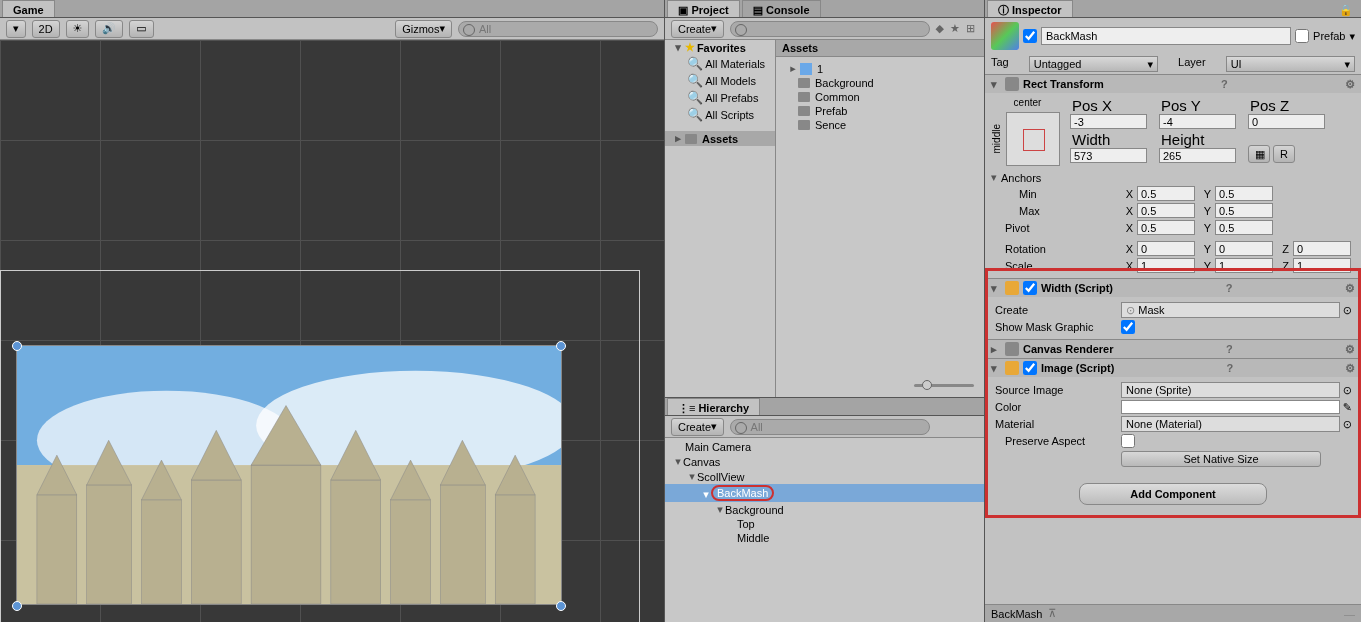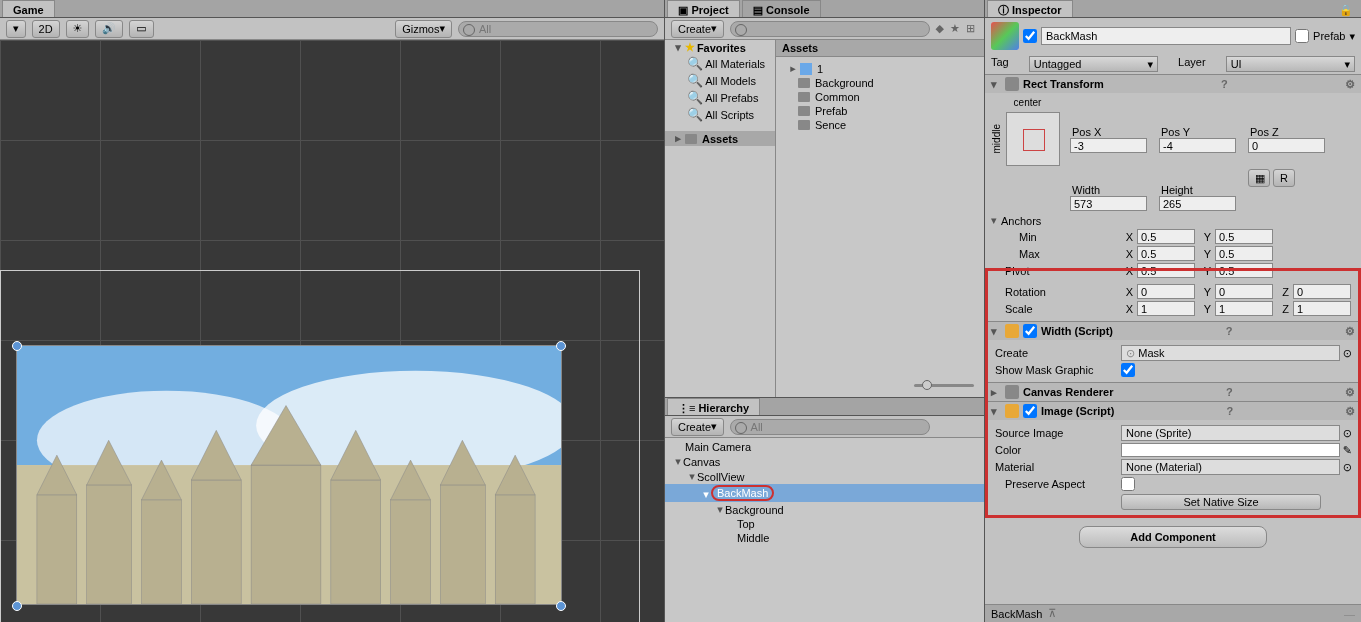--- a/index.html
+++ b/index.html
@@ -47,21 +47,21 @@
 .tag-layer-row { display: flex; gap: 20px; padding: 2px 6px; align-items: flex-start; }
 .dropdown { background: linear-gradient(#d8d8d8,#b8b8b8); border: 1px solid #888; padding: 1px 4px; height: 16px; flex: 1; display: flex; align-items: center; justify-content: space-between; }
 .section-header { background: #b8b8b8; padding: 2px 6px; display: flex; align-items: center; gap: 4px; font-weight: bold; border-top: 1px solid #888; }
 .section-fold { width: 10px; color: #555; }
 .comp-icon { width: 14px; height: 14px; background: #888; border-radius: 2px; }
 .section-body { padding: 4px 6px; }
 .anchor-widget { width: 54px; height: 54px; background: #ddd; border: 1px solid #888; margin: 4px; position: relative; }
 .anchor-widget::after { content: ''; position: absolute; left: 16px; top: 16px; width: 20px; height: 20px; border: 1px solid #c44; }
 .rect-grid { display: flex; }
 .rect-col { display: flex; flex-direction: column; width: 77px; margin-right: 6px; }
-.rect-lbl { font-size: 11px; padding-left: 2px; margin-top: 29px; }
+.rect-lbl { font-size: 15px; padding-left: 2px; }
 .rect-input { background: #eee; border: 1px solid #888; padding: 1px 3px; height: 15px; width: 100%; margin-bottom: 2px; }
 .prop-row { display: flex; align-items: center; padding: 1px 0; }
 .prop-label { width: 130px; padding-left: 14px; }
 .prop-xy { display: flex; gap: 4px; align-items: center; }
 .prop-xy label { width: 12px; text-align: right; }
 .prop-xy input { width: 58px; background: #eee; border: 1px solid #888; padding: 1px 3px; height: 15px; }
 .prop-field { flex: 1; background: #eee; border: 1px solid #888; padding: 1px 4px; height: 16px; display: flex; align-items: center; }
 .prop-field.obj { background: #ddd; }
 .color-swatch { flex: 1; height: 14px; background: #fff; border: 1px solid #888; }
 .big-btn { display: block; margin: 10px auto; padding: 4px 50px; background: linear-gradient(#dcdcdc,#bcbcbc); border: 1px solid #888; border-radius: 8px; font-weight: bold; }

